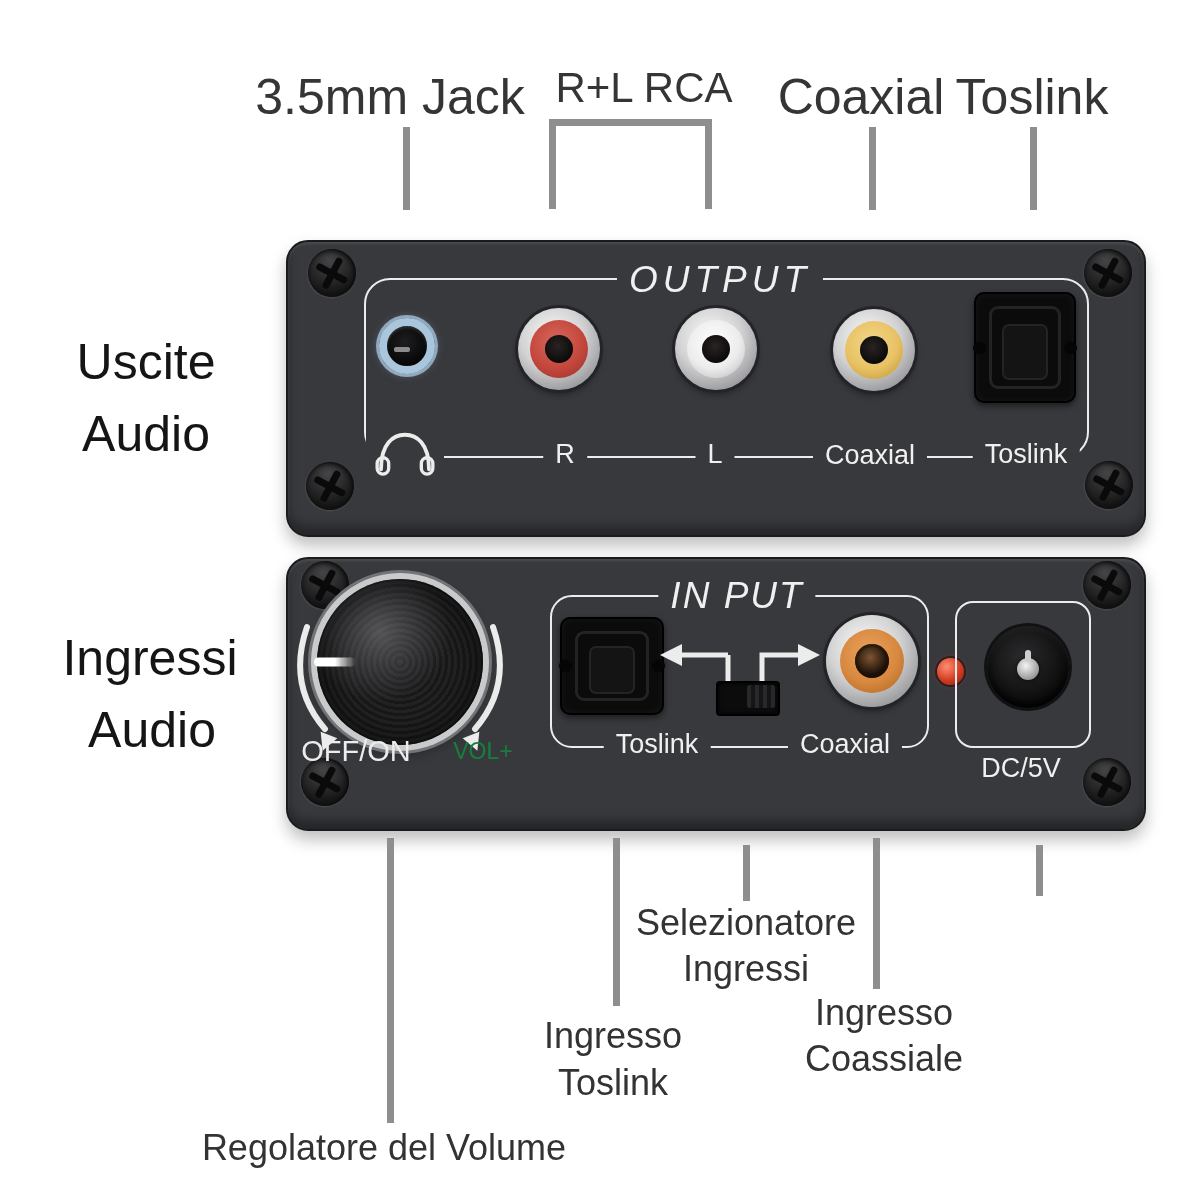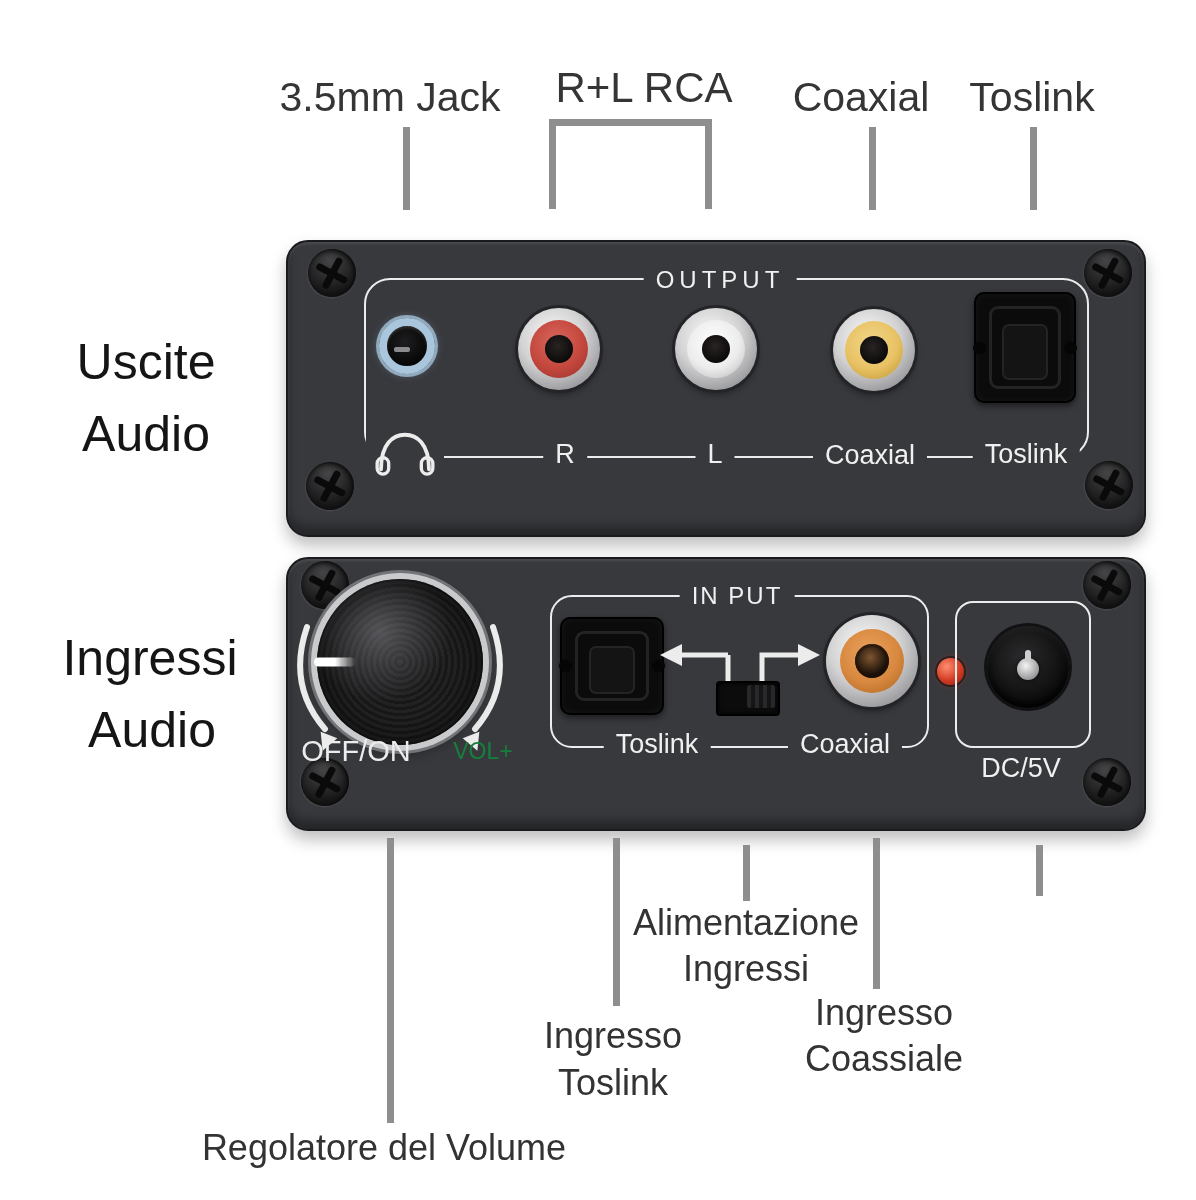--- a/index.html
+++ b/index.html
@@ -6,21 +6,21 @@
     --device-body:#38393d; --panel-line:#ececec; --annotation-line:#8e8e8e;
     --rca-red:#c4473d; --rca-white:#ececec; --rca-yellow:#e8c163; --rca-orange:#d8883f;
     --jack-blue:#aac6dd; --led-red:#d63a24; --text-dark:#353535; --text-panel:#f0f0f0;
   }
   html,body{margin:0;padding:0;background:#fff;}
   .canvas{position:relative;width:1196px;height:1200px;background:#fff;overflow:hidden;
           font-family:"Liberation Sans", sans-serif;}
 
   
   .ann{position:absolute;transform:translate(-50%,-50%);color:var(--text-dark);
-       white-space:nowrap;font-size:41px;letter-spacing:0px;}
+       white-space:nowrap;font-size:50px;letter-spacing:0px;}
   .ann.big{font-size:42px;}
   .ann.it{font-size:36px;color:#333;}
   .side{position:absolute;transform:translate(-50%,-50%);color:#151515;font-size:50px;white-space:nowrap;}
 
   
   .vline{position:absolute;width:7px;background:var(--annotation-line);}
   .hline{position:absolute;height:7px;background:var(--annotation-line);}
 
   
   .device{position:absolute;left:286px;width:856px;background:var(--device-body);
@@ -37,21 +37,21 @@
          box-shadow:0 1px 2px rgba(255,255,255,.12), inset 0 2px 5px rgba(0,0,0,.85);
          transform:translate(-50%,-50%) rotate(28deg);}
   .screw span{position:absolute;background:#0a0a0b;border-radius:3px;}
   .screw .h{left:7px;top:21px;width:34px;height:7px;}
   .screw .v{left:21px;top:7px;width:7px;height:34px;}
 
   
   .outline{position:absolute;border:2px solid var(--panel-line);border-radius:26px;}
   .on-line{position:absolute;transform:translate(-50%,-50%);background:var(--device-body);
            color:var(--text-panel);white-space:nowrap;padding:2px 12px;font-size:27px;}
-  .panel-title{letter-spacing:5px;font-size:24px;}
+  .panel-title{letter-spacing:5px;font-size:37px;font-style:italic;}
 
   
   .rca{position:absolute;border-radius:50%;width:82px;height:82px;transform:translate(-50%,-50%);
        background:radial-gradient(circle at 42% 35%, #fbfbfb, #d2d2d3 45%, #96969a 80%, #7d7d80);
        box-shadow:0 0 0 3px #232427, 0 4px 7px rgba(0,0,0,.45);}
   .rca .mid{position:absolute;left:50%;top:50%;width:58px;height:58px;border-radius:50%;
             transform:translate(-50%,-50%);}
   .rca .hole{position:absolute;left:50%;top:50%;width:28px;height:28px;border-radius:50%;
              transform:translate(-50%,-50%);background:radial-gradient(circle at 45% 40%, #2a2423, #0b0a0a 70%);}
 
@@ -251,21 +251,21 @@
   <div class="on-line" style="left:1021px;top:768px">DC/5V</div>
   <div class="on-line" style="left:657px;top:744px">Toslink</div>
   <div class="on-line" style="left:845px;top:744px">Coaxial</div>
 
   <div class="vline" style="left:387px;top:838px;height:285px"></div>
   <div class="vline" style="left:613px;top:838px;height:168px"></div>
   <div class="vline" style="left:743px;top:845px;height:56px"></div>
   <div class="vline" style="left:873px;top:838px;height:151px"></div>
   <div class="vline" style="left:1036px;top:845px;height:51px"></div>
 
-  <div class="ann it" style="left:746px;top:923px">Alimentazione</div>
+  <div class="ann it" style="left:746px;top:923px">Selezionatore</div>
   <div class="ann it" style="left:746px;top:969px">Ingressi</div>
   <div class="ann it" style="left:613px;top:1036px">Ingresso</div>
   <div class="ann it" style="left:613px;top:1083px">Toslink</div>
   <div class="ann it" style="left:884px;top:1013px">Ingresso</div>
   <div class="ann it" style="left:884px;top:1059px">Coassiale</div>
   <div class="ann it" style="left:384px;top:1148px">Regolatore del Volume</div>
 
 </div>
 
 </body></html>

